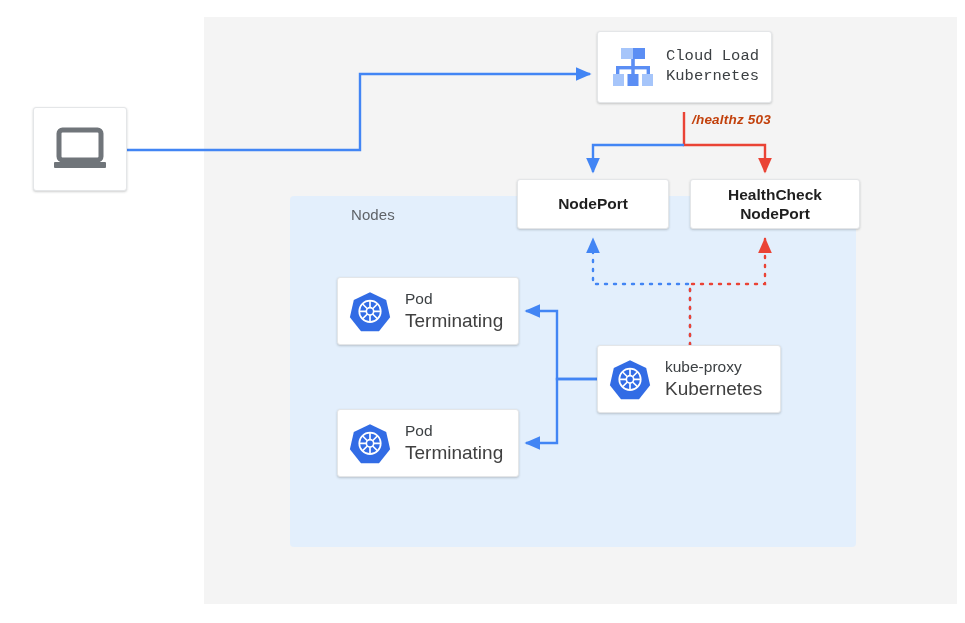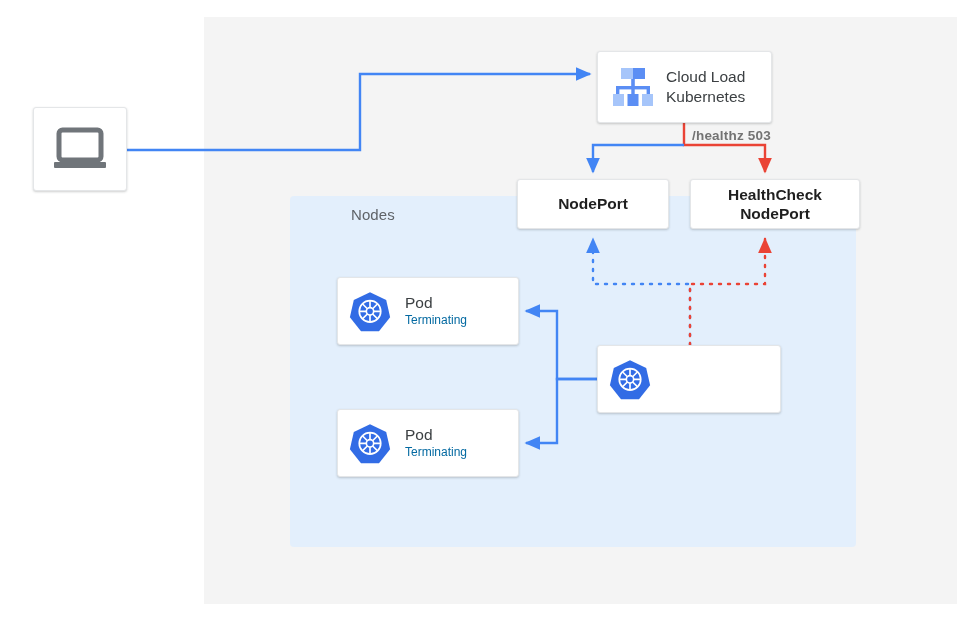--- a/index.html
+++ b/index.html
@@ -62,64 +62,65 @@
     flex-direction: column;
     justify-content: center;
     line-height: 1.28;
   }
   .t-main {
     font-size: 15.5px;
     color: #3c4043;
     white-space: nowrap;
   }
   .t-sub {
-    font-size: 12px;
-    color: #0369a1;
+    font-size: 19px;
+    color: #404040;
     white-space: nowrap;
   }
   .card.plain {
     justify-content: center;
     text-align: center;
   }
   .card.plain .t-bold {
     font-size: 15.5px;
     font-weight: bold;
     color: #1f1f1f;
     line-height: 1.25;
     white-space: nowrap;
   }
   
   #client-card   { left: 33px;  top: 107px; width: 94px;  height: 84px;  justify-content: center; }
-  #lb-card       { left: 597px; top: 51px;  width: 175px; height: 72px;  padding-left: 10px; }
+  #lb-card       { left: 597px; top: 31px;  width: 175px; height: 72px;  padding-left: 10px; font-family: Liberation Mono, monospace; }
   #lb-card .txtwrap { margin-left: 8px; }
   #nodeport-card { left: 517px; top: 179px; width: 152px; height: 50px; }
   #hcnodeport-card { left: 690px; top: 179px; width: 170px; height: 50px; }
   #pod1-card     { left: 337px; top: 277px; width: 182px; height: 68px; padding-left: 11px; }
   #pod2-card     { left: 337px; top: 409px; width: 182px; height: 68px; padding-left: 11px; }
   #kubeproxy-card{ left: 597px; top: 345px; width: 184px; height: 68px; padding-left: 11px; }
   #pod1-card .txtwrap, #pod2-card .txtwrap, #kubeproxy-card .txtwrap { margin-left: 14px; }
   
   .icon { flex: 0 0 auto; display: block; }
   
   #edges {
     position: absolute;
     left: 0; top: 0;
     width: 965px;
     height: 623px;
     pointer-events: none;
   }
   .healthz-label {
     position: absolute;
     left: 692px;
-    top: 128px;
+    top: 112px;
     font-size: 13.5px;
     font-weight: bold;
-    color: #737373;
+    color: #c2410c;
     letter-spacing: .2px;
     white-space: nowrap;
+    font-style: italic;
   }
 </style>
 </head>
 <body>
 
 <div id="canvas">
 
   <div class="region-outer"></div>
   <div class="region-nodes"></div>
   <div class="region-label">Nodes</div>
@@ -221,15 +222,19 @@
 
   <div class="card" id="kubeproxy-card">
     <svg class="icon" width="42" height="42" viewBox="0 0 48 48" xmlns="http://www.w3.org/2000/svg">
       <path d="M24 2.5 L42.5 11.3 L47 31.2 L34.3 47 L13.7 47 L1 31.2 L5.5 11.3 Z" fill="#326ce5"></path>
       <g fill="none" stroke="#ffffff" stroke-width="1.9">
         <circle cx="24" cy="24.4" r="12.3"></circle>
         <circle cx="24" cy="24.4" r="4.2"></circle>
         <path d="M24 12.1 L24 20.2 M24 28.6 L24 36.7 M11.7 24.4 L19.8 24.4 M28.2 24.4 L36.3 24.4 M15.3 15.7 L21.0 21.4 M27.0 27.4 L32.7 33.1 M32.7 15.7 L27.0 21.4 M21.0 27.4 L15.3 33.1"></path>
       </g>
     </svg>
+    <div class="txtwrap">
+      <span class="t-main">kube-proxy</span>
+      <span class="t-sub">Kubernetes</span>
+    </div>
   </div>
 
 </div>
 
 </body></html>

